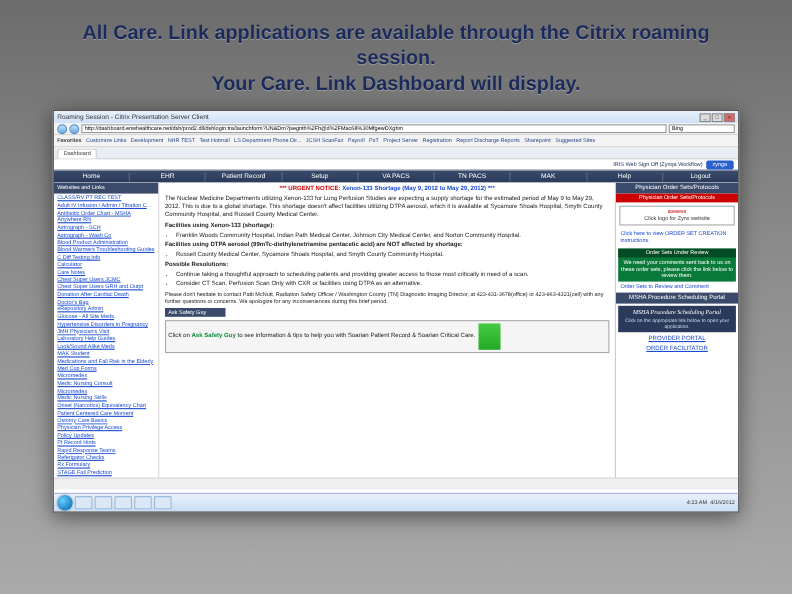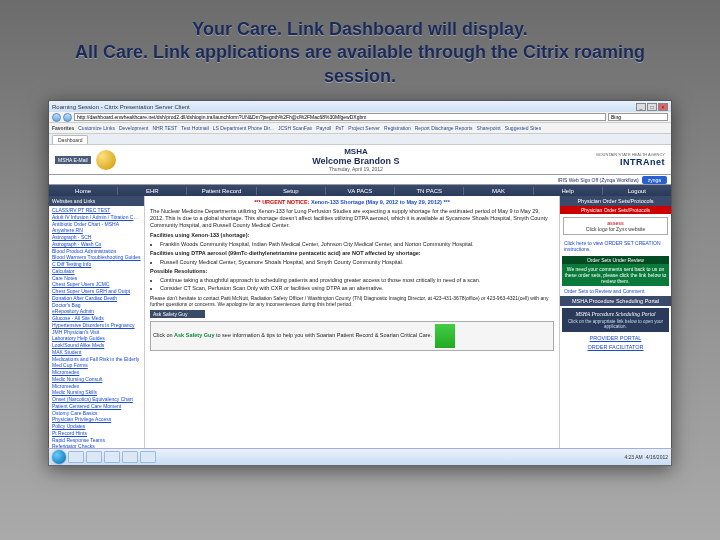--- a/index.html
+++ b/index.html
@@ -118,22 +118,22 @@
     display:flex; align-items:center; padding:0 3px; gap:2px;
   }
   .start-orb { width:14px; height:14px; border-radius:50%; background:radial-gradient(circle at 35% 35%, #6cf, #06a); box-shadow:0 0 2px rgba(0,0,0,0.4);}
   .task-btn { width:16px; height:12px; background:#dce8f5; border:1px solid #9bd; border-radius:1px;}
   .tray { margin-left:auto; display:flex; align-items:center; gap:3px; font-size:5px; color:#333;}
 </style>
 </head>
 <body>
 
 <div class="slide-title">
+  <div>All Care. Link applications are available through the Citrix roaming session.</div>
   <div>Your Care. Link Dashboard will display.</div>
-  <div>All Care. Link applications are available through the Citrix roaming session.</div>
 </div>
 
 <div class="browser-window">
   <div class="titlebar">
     <span>Roaming Session - Citrix Presentation Server Client</span>
     <span class="spacer"></span>
     <span class="win-btn">_</span>
     <span class="win-btn">□</span>
     <span class="win-btn close">×</span>
   </div>
@@ -156,33 +156,20 @@
       <span>Project Server</span>
       <span>Registration</span>
       <span>Report Discharge Reports</span>
       <span>Sharepoint</span>
       <span>Suggested Sites</span>
     </div>
   <div class="tab-bar">
     <span class="tab">Dashboard</span>
   </div>
 
-  <div class="intra-header">
-    <span class="email-label">MSHA E-Mail</span>
-    <span class="logo-ball"></span>
-    <div class="welcome">
-      <div class="org">MSHA</div>
-      <div class="user">Welcome Brandon S</div>
-      <div class="date">Thursday, April 19, 2012</div>
-    </div>
-    <div class="intra-right">
-      <div class="sub">MOUNTAIN STATE HEALTH AGENCY</div>
-      <div class="brand">INTRAnet</div>
-    </div>
-  </div>
   <div class="btn-row">
     <span>IRIS Web Sign Off (Zynqa Workflow)</span>
     <span class="iris-btn">zynga</span>
   </div>
 
   <div class="nav-bar" id="navbar">
       <div class="nav-item">Home</div>
       <div class="nav-item">EHR</div>
       <div class="nav-item">Patient Record</div>
       <div class="nav-item">Setup</div>

